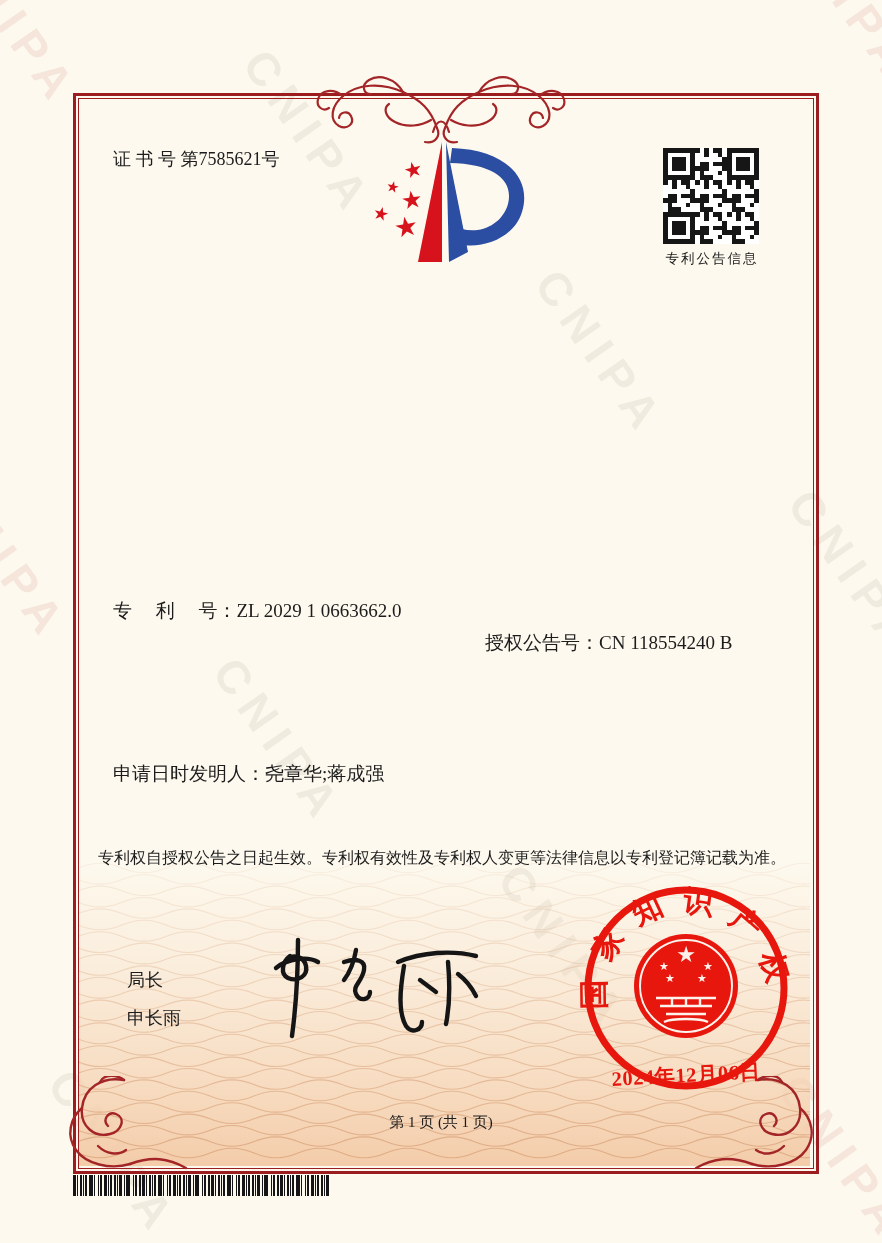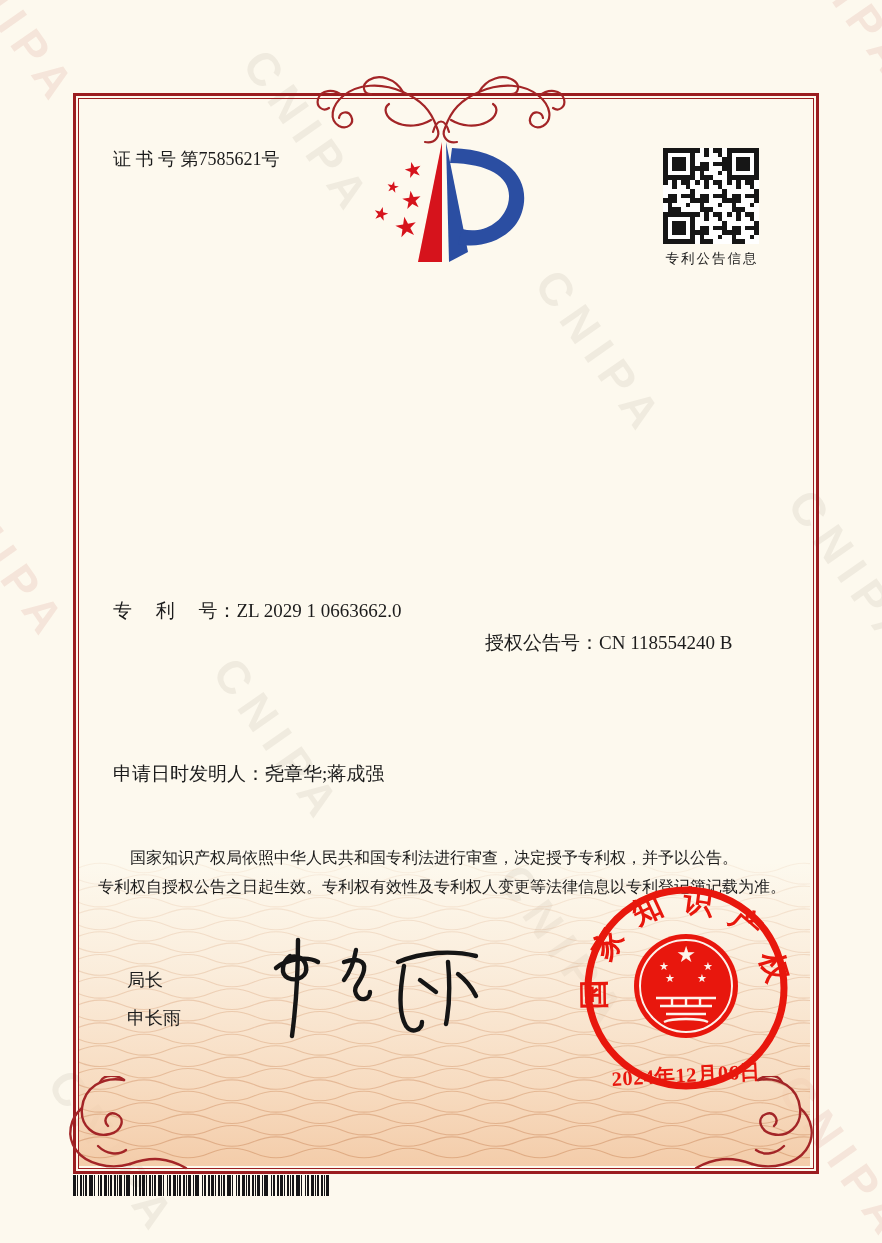--- a/index.html
+++ b/index.html
@@ -378,21 +378,20 @@
 
   <div class="row" style="top:598px;">
     <span>专　 利　 号：</span><span>ZL 2029 1 0663662.0</span>
     <span class="pair2"><span>授权公告号：</span><span>CN 118554240 B</span></span>
   </div>
   <div class="row" style="top:761px;">
     <span>申请日时发明人：</span><span>尧章华;蒋成强</span>
   </div>
 
   <div class="statement">
-    <div class="l1">国家知识产权局依照中华人民共和国专利法进行审查，决定授予专利权，并予以公告。</div>
     <div class="l2">专利权自授权公告之日起生效。专利权有效性及专利权人变更等法律信息以专利登记簿记载为准。</div>
   </div>
 
   <div class="director" style="top:968px;">局长</div>
   <div class="director" style="top:1006px;">申长雨</div>
 
   <svg class="signature" width="240" height="115" viewBox="0 0 240 115">
     <g stroke="#151515" stroke-width="4.4" fill="none" stroke-linecap="round">
       <path d="M38,28 C30,34 28,46 36,50 C46,54 56,48 54,38 C52,28 40,26 36,32"></path>
       <path d="M24,40 C36,30 56,28 66,34"></path>
@@ -428,20 +427,21 @@
           <path d="M84,120 L136,120"></path>
           <path d="M90,128 L130,128"></path>
           <path d="M96,112 L96,120 M110,112 L110,120 M124,112 L124,120"></path>
           <path d="M88,136 C96,132 124,132 132,136"></path>
         </g>
       </g>
       <text x="110" y="196" font-size="20.5" font-weight="bold" text-anchor="middle" letter-spacing="0.5" transform="rotate(-3 110 190)" font-family="'Liberation Serif','DejaVu Serif',serif">2024年12月06日</text>
     </g>
   </svg>
 
+  <div class="page-info">第 1 页 (共 1 页)</div>
   <div class="barcode" id="barcode">
       <span style="width:3px;margin-right:1px;"></span>
       <span style="width:1px;margin-right:2px;"></span>
       <span style="width:2px;margin-right:1px;"></span>
       <span style="width:1px;margin-right:1px;"></span>
       <span style="width:2px;margin-right:2px;"></span>
       <span style="width:4px;margin-right:1px;"></span>
       <span style="width:1px;margin-right:3px;"></span>
       <span style="width:1px;margin-right:1px;"></span>
       <span style="width:2px;margin-right:2px;"></span>

